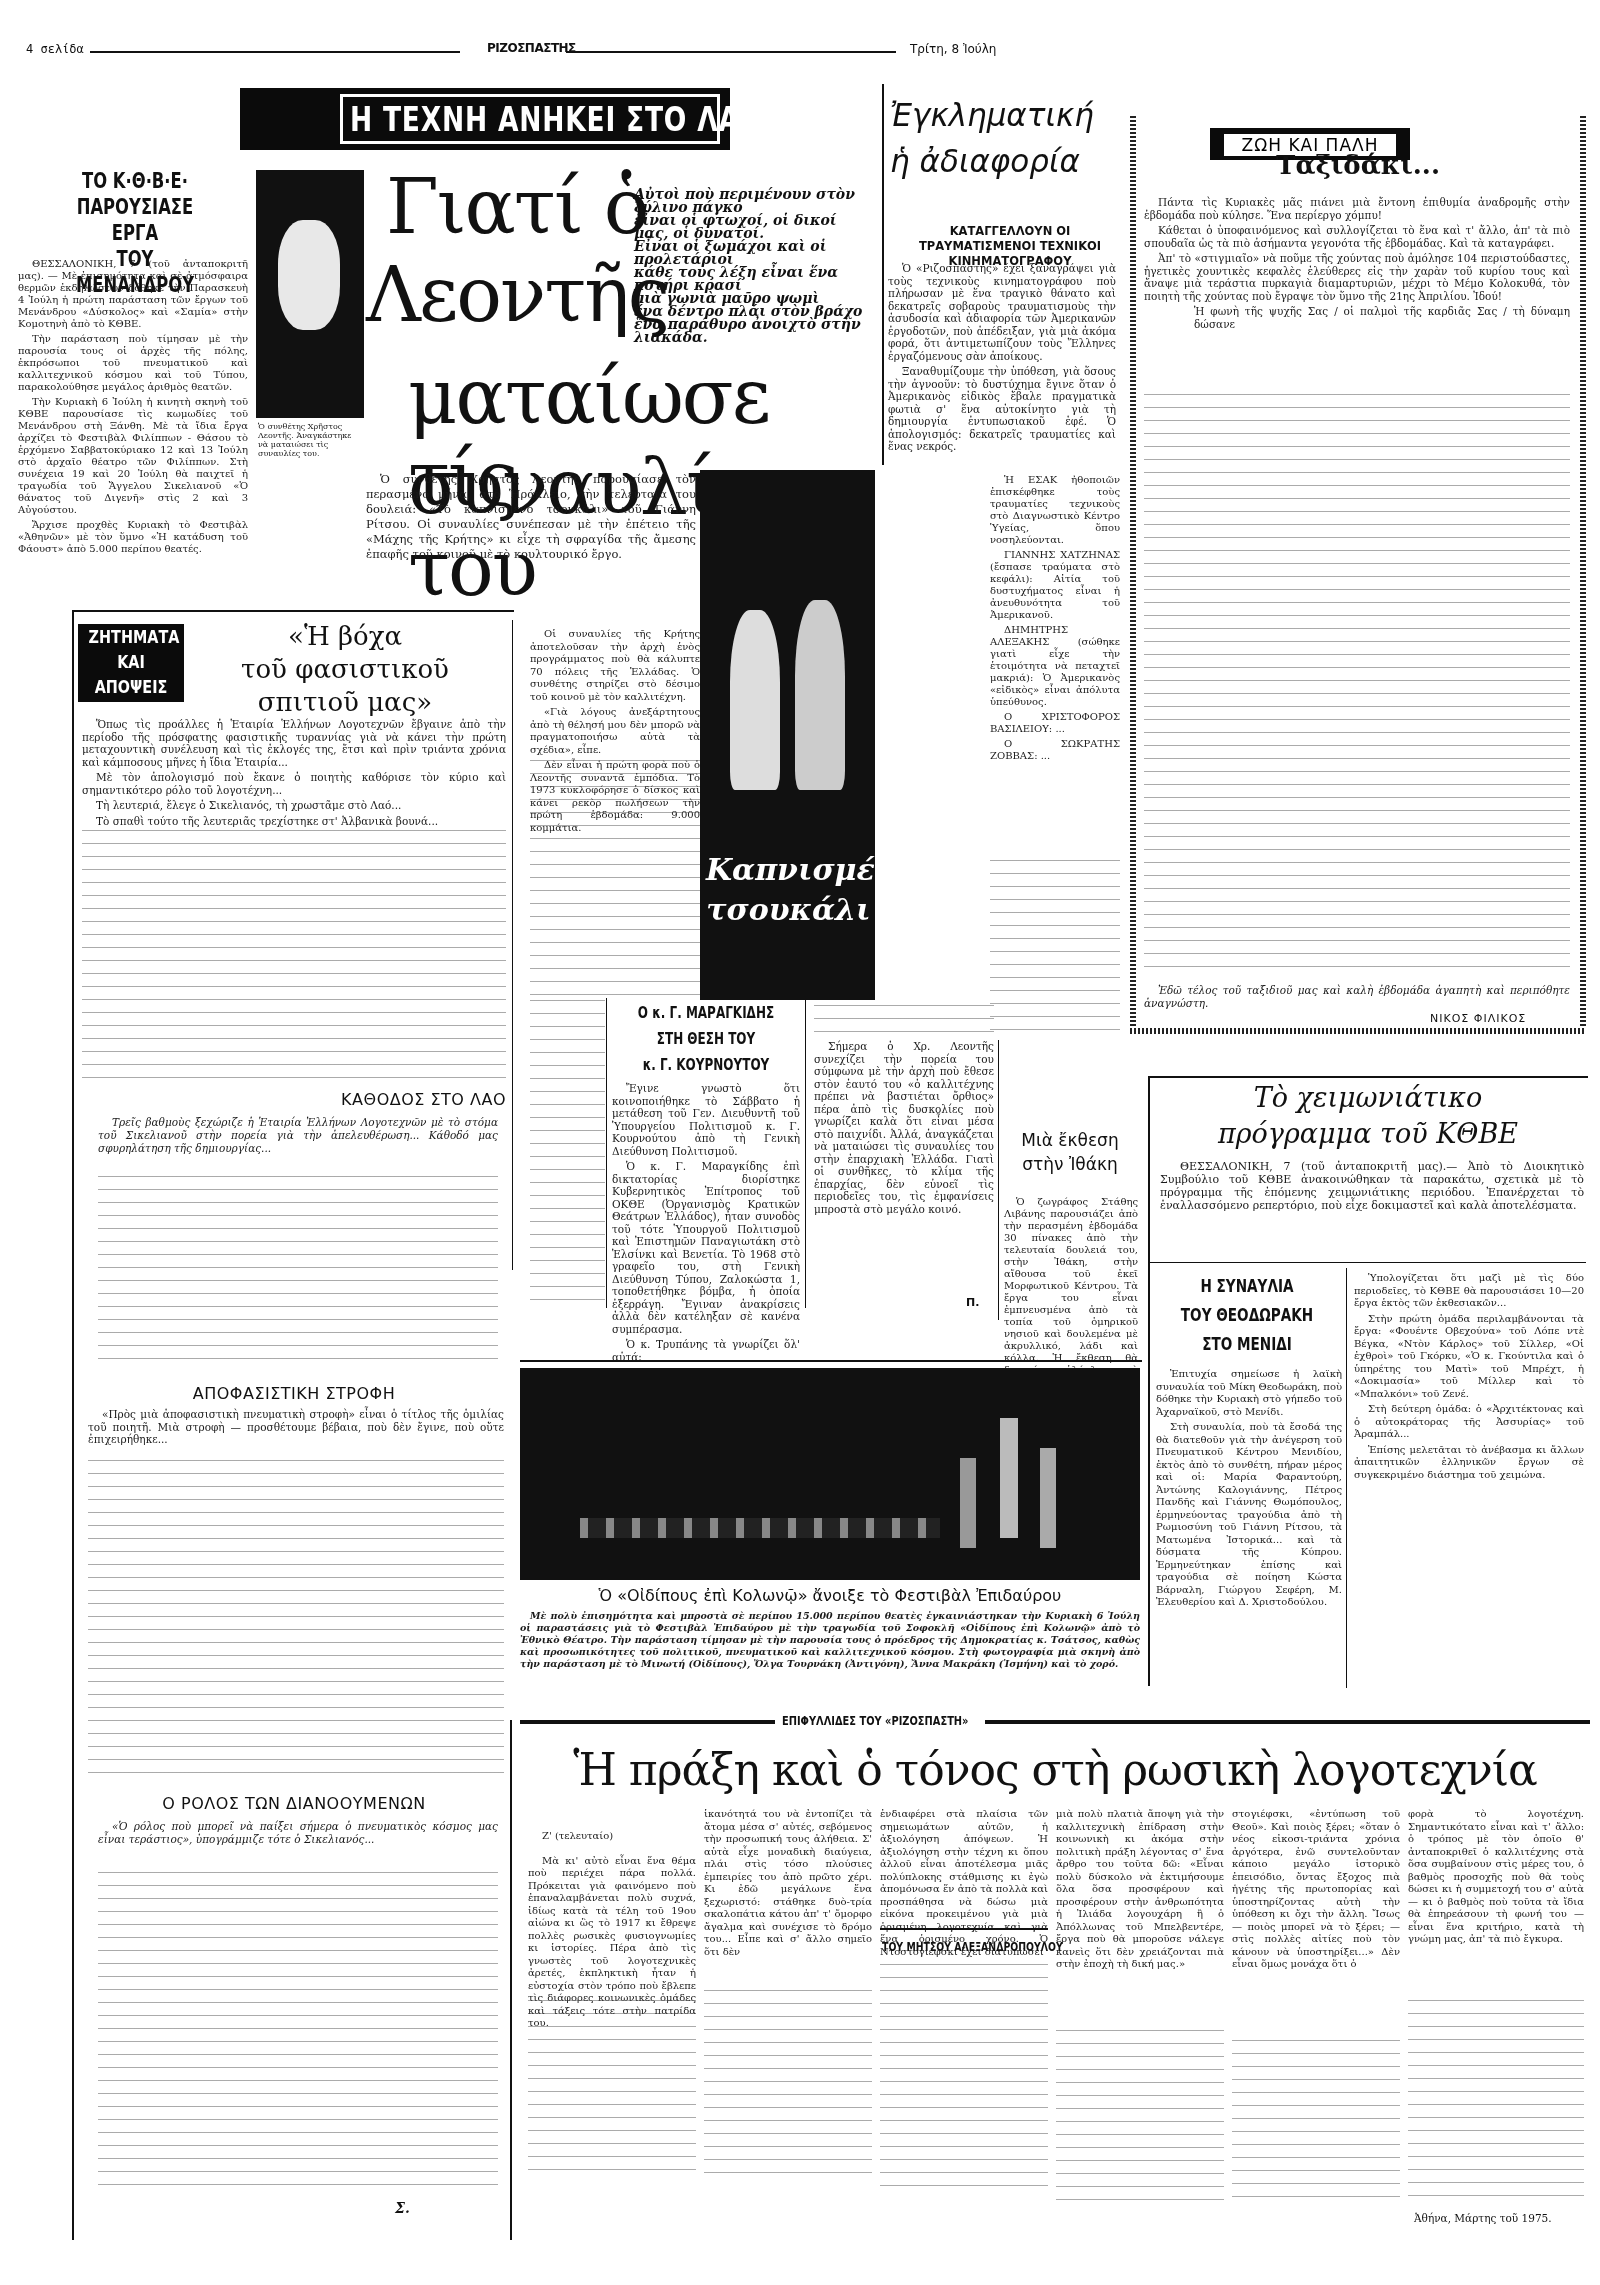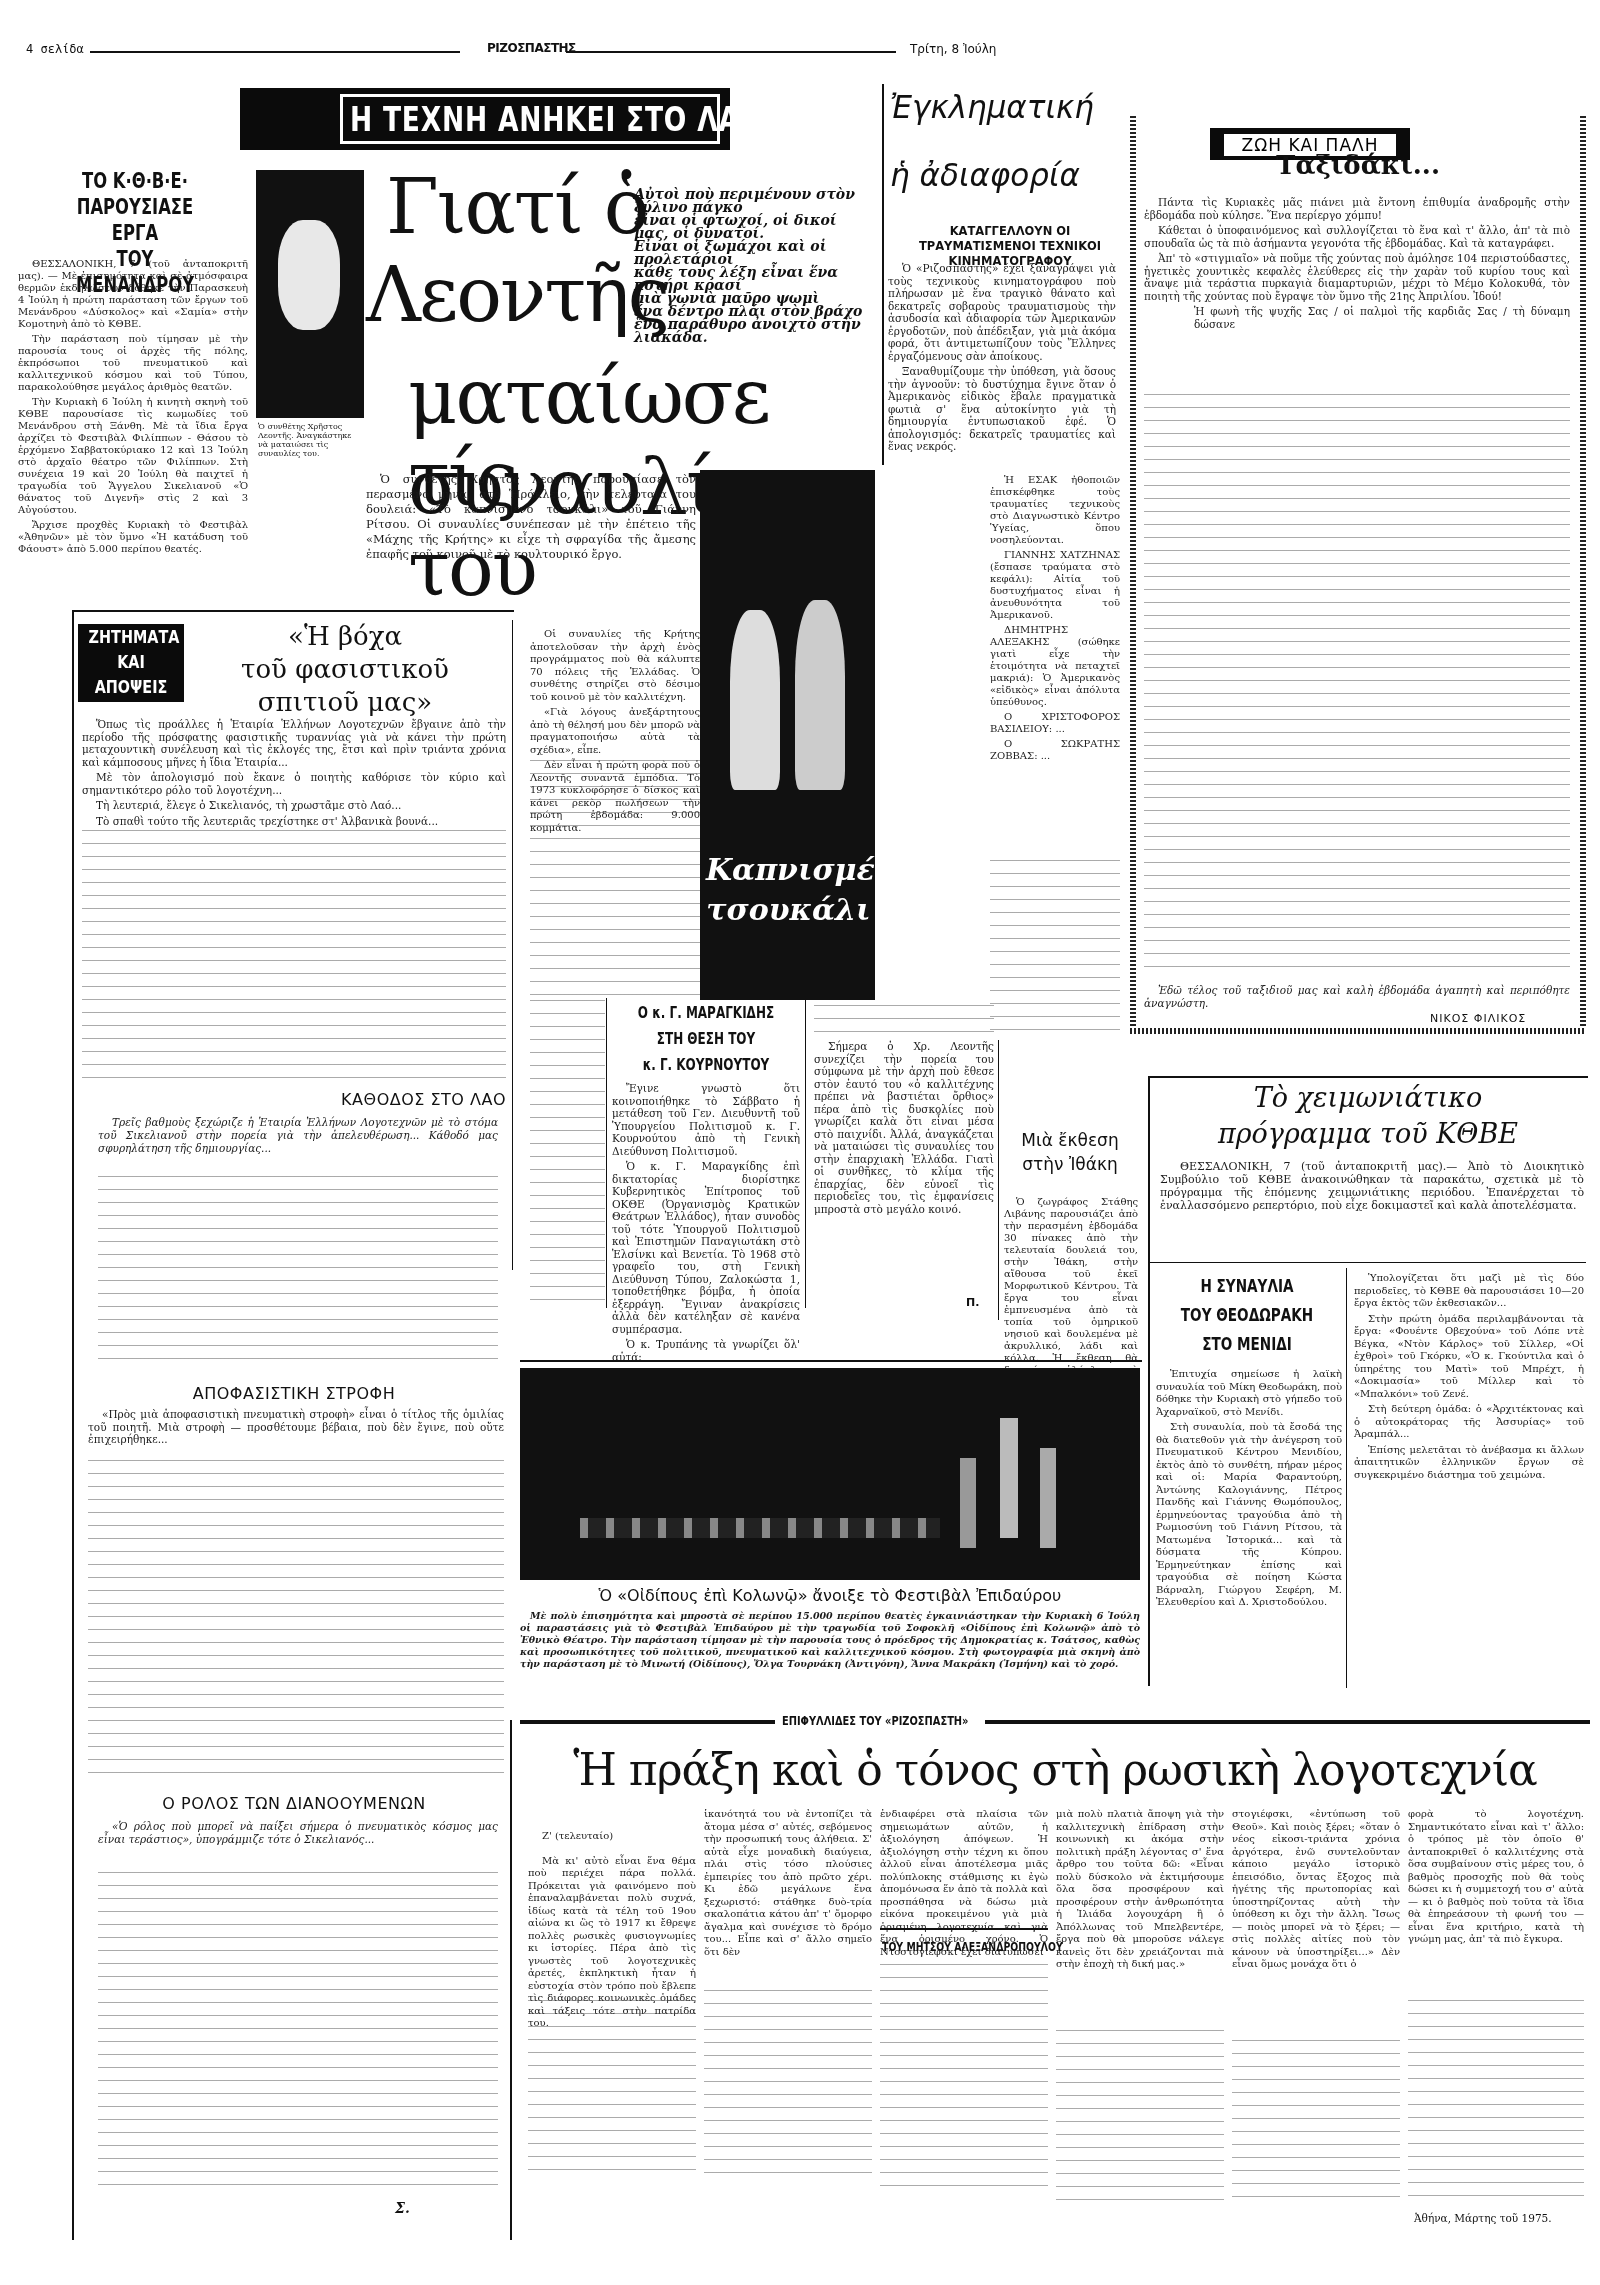--- a/index.html
+++ b/index.html
@@ -74,23 +74,23 @@
 <div class="filler" style="left:530px;top:760px;width:170px;height:238px;"></div>
 <div class="filler" style="left:530px;top:1000px;width:75px;height:312px;"></div>
 <div class="vrule" style="left:512px;top:620px;height:650px;width:1px;"></div>
 
 <div class="abs photo" style="left:700px;top:470px;width:175px;height:530px;">
   <div class="abs" style="left:30px;top:140px;width:50px;height:180px;background:#ddd;border-radius:40% 40% 10% 10%;"></div>
   <div class="abs" style="left:95px;top:130px;width:50px;height:190px;background:#ccc;border-radius:40% 40% 10% 10%;"></div>
   <div class="abs" style="left:6px;top:380px;width:165px;color:#fff;font-family:'DejaVu Serif',serif;font-weight:bold;font-style:italic;font-size:30px;line-height:40px;text-align:center;">Καπνισμένο τσουκάλι</div>
 </div>
 
-<div class="abs" style="left:890px;top:84px;width:210px;font-family:'DejaVu Sans',sans-serif;font-style:italic;">
+<div class="abs" style="left:890px;top:92px;width:210px;font-family:'DejaVu Sans',sans-serif;font-style:italic;">
   <div style="font-size:31px;line-height:46px;">Ἐγκληματική</div>
-  <div style="font-size:31px;line-height:46px;margin-top:22px;">ἡ ἀδιαφορία</div>
+  <div style="font-size:31px;line-height:46px;">ἡ ἀδιαφορία</div>
 </div>
 <div class="vrule" style="left:882px;top:84px;height:212px;"></div>
 <div class="abs cond" style="left:890px;top:224px;width:240px;font-size:11.5px;line-height:15px;text-align:center;">ΚΑΤΑΓΓΕΛΛΟΥΝ ΟΙ ΤΡΑΥΜΑΤΙΣΜΕΝΟΙ ΤΕΧΝΙΚΟΙ ΚΙΝΗΜΑΤΟΓΡΑΦΟΥ</div>
 <div class="abs txt" style="left:888px;top:262px;width:228px;font-size:10.5px;line-height:12.5px;">
   <p>Ὁ «Ριζοσπάστης» ἔχει ξαναγράψει γιὰ τοὺς τεχνικοὺς κινηματογράφου ποὺ πλήρωσαν μὲ ἕνα τραγικὸ θάνατο καὶ δεκατρεῖς σοβαροὺς τραυματισμοὺς τὴν ἀσυδοσία καὶ ἀδιαφορία τῶν Ἀμερικανῶν ἐργοδοτῶν, ποὺ ἀπέδειξαν, γιὰ μιὰ ἀκόμα φορά, ὅτι ἀντιμετωπίζουν τοὺς Ἕλληνες ἐργαζόμενους σὰν ἀποίκους.</p>
   <p>Ξαναθυμίζουμε τὴν ὑπόθεση, γιὰ ὅσους τὴν ἀγνοοῦν: τὸ δυστύχημα ἔγινε ὅταν ὁ Ἀμερικανὸς εἰδικὸς ἔβαλε πραγματικὰ φωτιὰ σ' ἕνα αὐτοκίνητο γιὰ τὴ δημιουργία ἐντυπωσιακοῦ ἐφέ. Ὁ ἀπολογισμός: δεκατρεῖς τραυματίες καὶ ἕνας νεκρός.</p>
 </div>
 <div class="vrule" style="left:882px;top:260px;height:205px;"></div>
 <div class="abs txt" style="left:990px;top:474px;width:130px;font-size:10px;line-height:12px;">
   <p>Ἡ ΕΣΑΚ ἠθοποιῶν ἐπισκέφθηκε τοὺς τραυματίες τεχνικοὺς στὸ Διαγνωστικὸ Κέντρο Ὑγείας, ὅπου νοσηλεύονται.</p>

